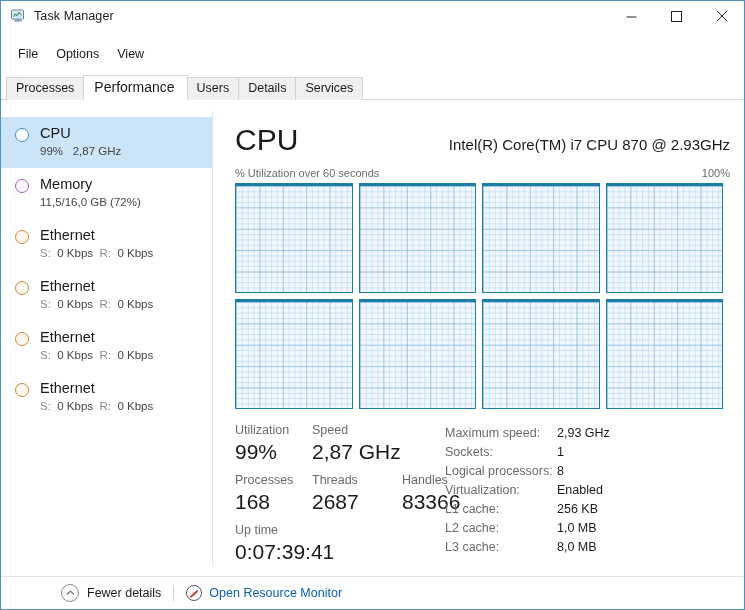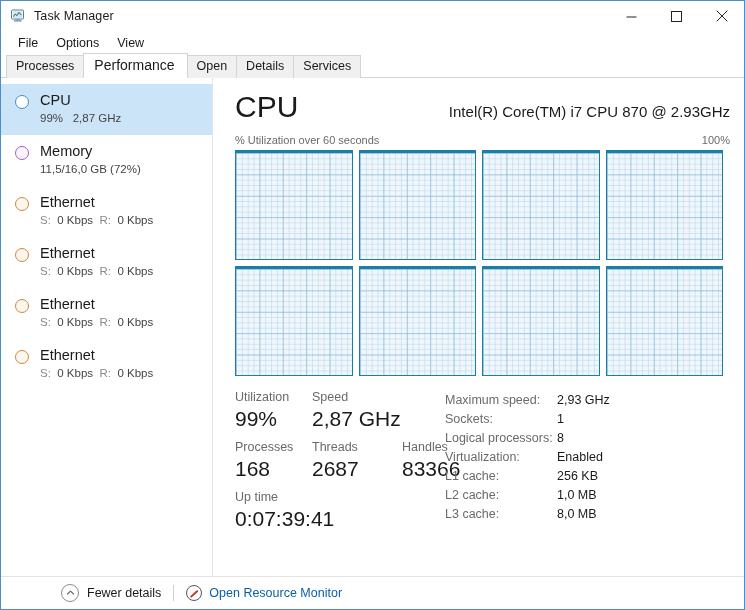--- a/index.html
+++ b/index.html
@@ -7,21 +7,21 @@
     width: 745px; height: 610px;
     font-family: "Liberation Sans", sans-serif;
     background: #ffffff;
     overflow: hidden;
   }
   #window {
     position: relative;
     width: 745px; height: 610px;
     background: #ffffff;
     border: 1px solid #4a90c7;
-    display: flex; flex-direction: column;
+    display: flex; flex-direction: column; gap: 11px;
   }
 
   
   #titlebar {
     height: 30px; flex: 0 0 30px;
     display: flex; align-items: center;
     background: #ffffff;
     position: relative;
   }
   #app-icon {
@@ -231,21 +231,21 @@
 
   <div id="menubar">
     <div class="menu-item">File</div>
     <div class="menu-item">Options</div>
     <div class="menu-item">View</div>
   </div>
 
   <div id="tabstrip">
     <div class="tab">Processes</div>
     <div class="tab active">Performance</div>
-    <div class="tab">Open</div>
+    <div class="tab">Users</div>
     <div class="tab">Details</div>
     <div class="tab">Services</div>
   </div>
 
   <div id="body">
 
     <div id="sidebar">
 
       <div class="side-item selected">
         <div class="side-dot"></div>

